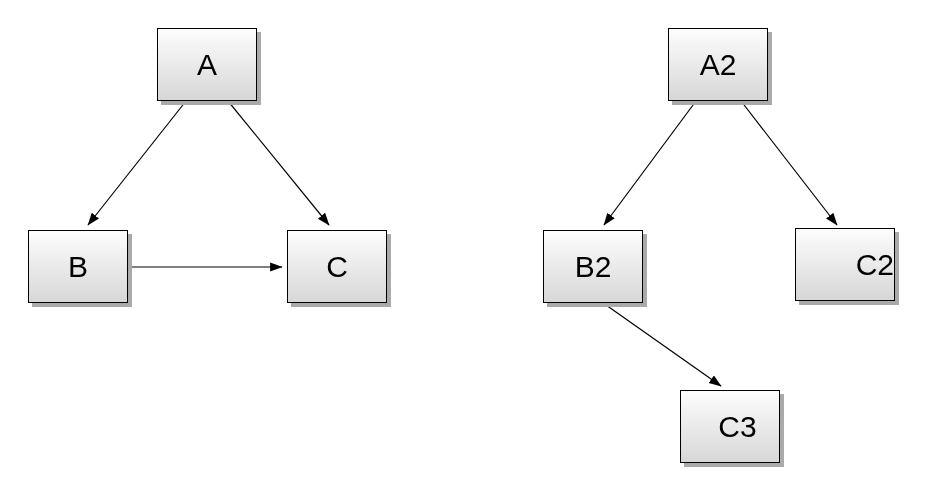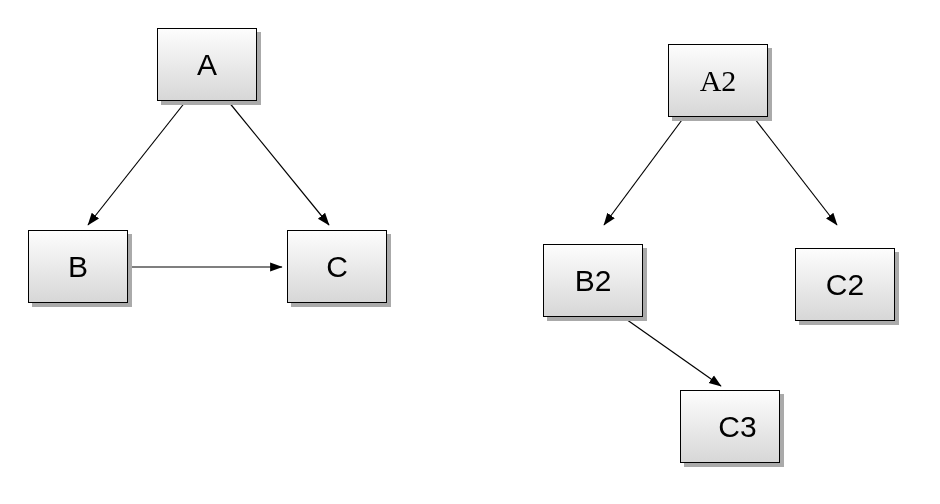--- a/index.html
+++ b/index.html
@@ -73,29 +73,29 @@
   </div>
 
   <div class="node" style="left:28px; top:230px;">
     <span class="node-label">B</span>
   </div>
 
   <div class="node" style="left:287px; top:230px;">
     <span class="node-label">C</span>
   </div>
 
-  <div class="node" style="left:668px; top:44px;font-family:Liberation Serif, serif;">
+  <div class="node" style="left:668px; top:28px;">
     <span class="node-label">A2</span>
   </div>
 
-  <div class="node" style="left:543px; top:230px;margin-top:14px;">
+  <div class="node" style="left:543px; top:230px;">
     <span class="node-label">B2</span>
   </div>
 
-  <div class="node" style="left:795px; top:248px;">
+  <div class="node" style="left:795px; top:228px;justify-content:flex-end;">
     <span class="node-label">C2</span>
   </div>
 
   <div class="node" style="left:680px; top:390px;padding-left:15px;">
     <span class="node-label">C3</span>
   </div>
 
 </div>
 
 </body></html>

